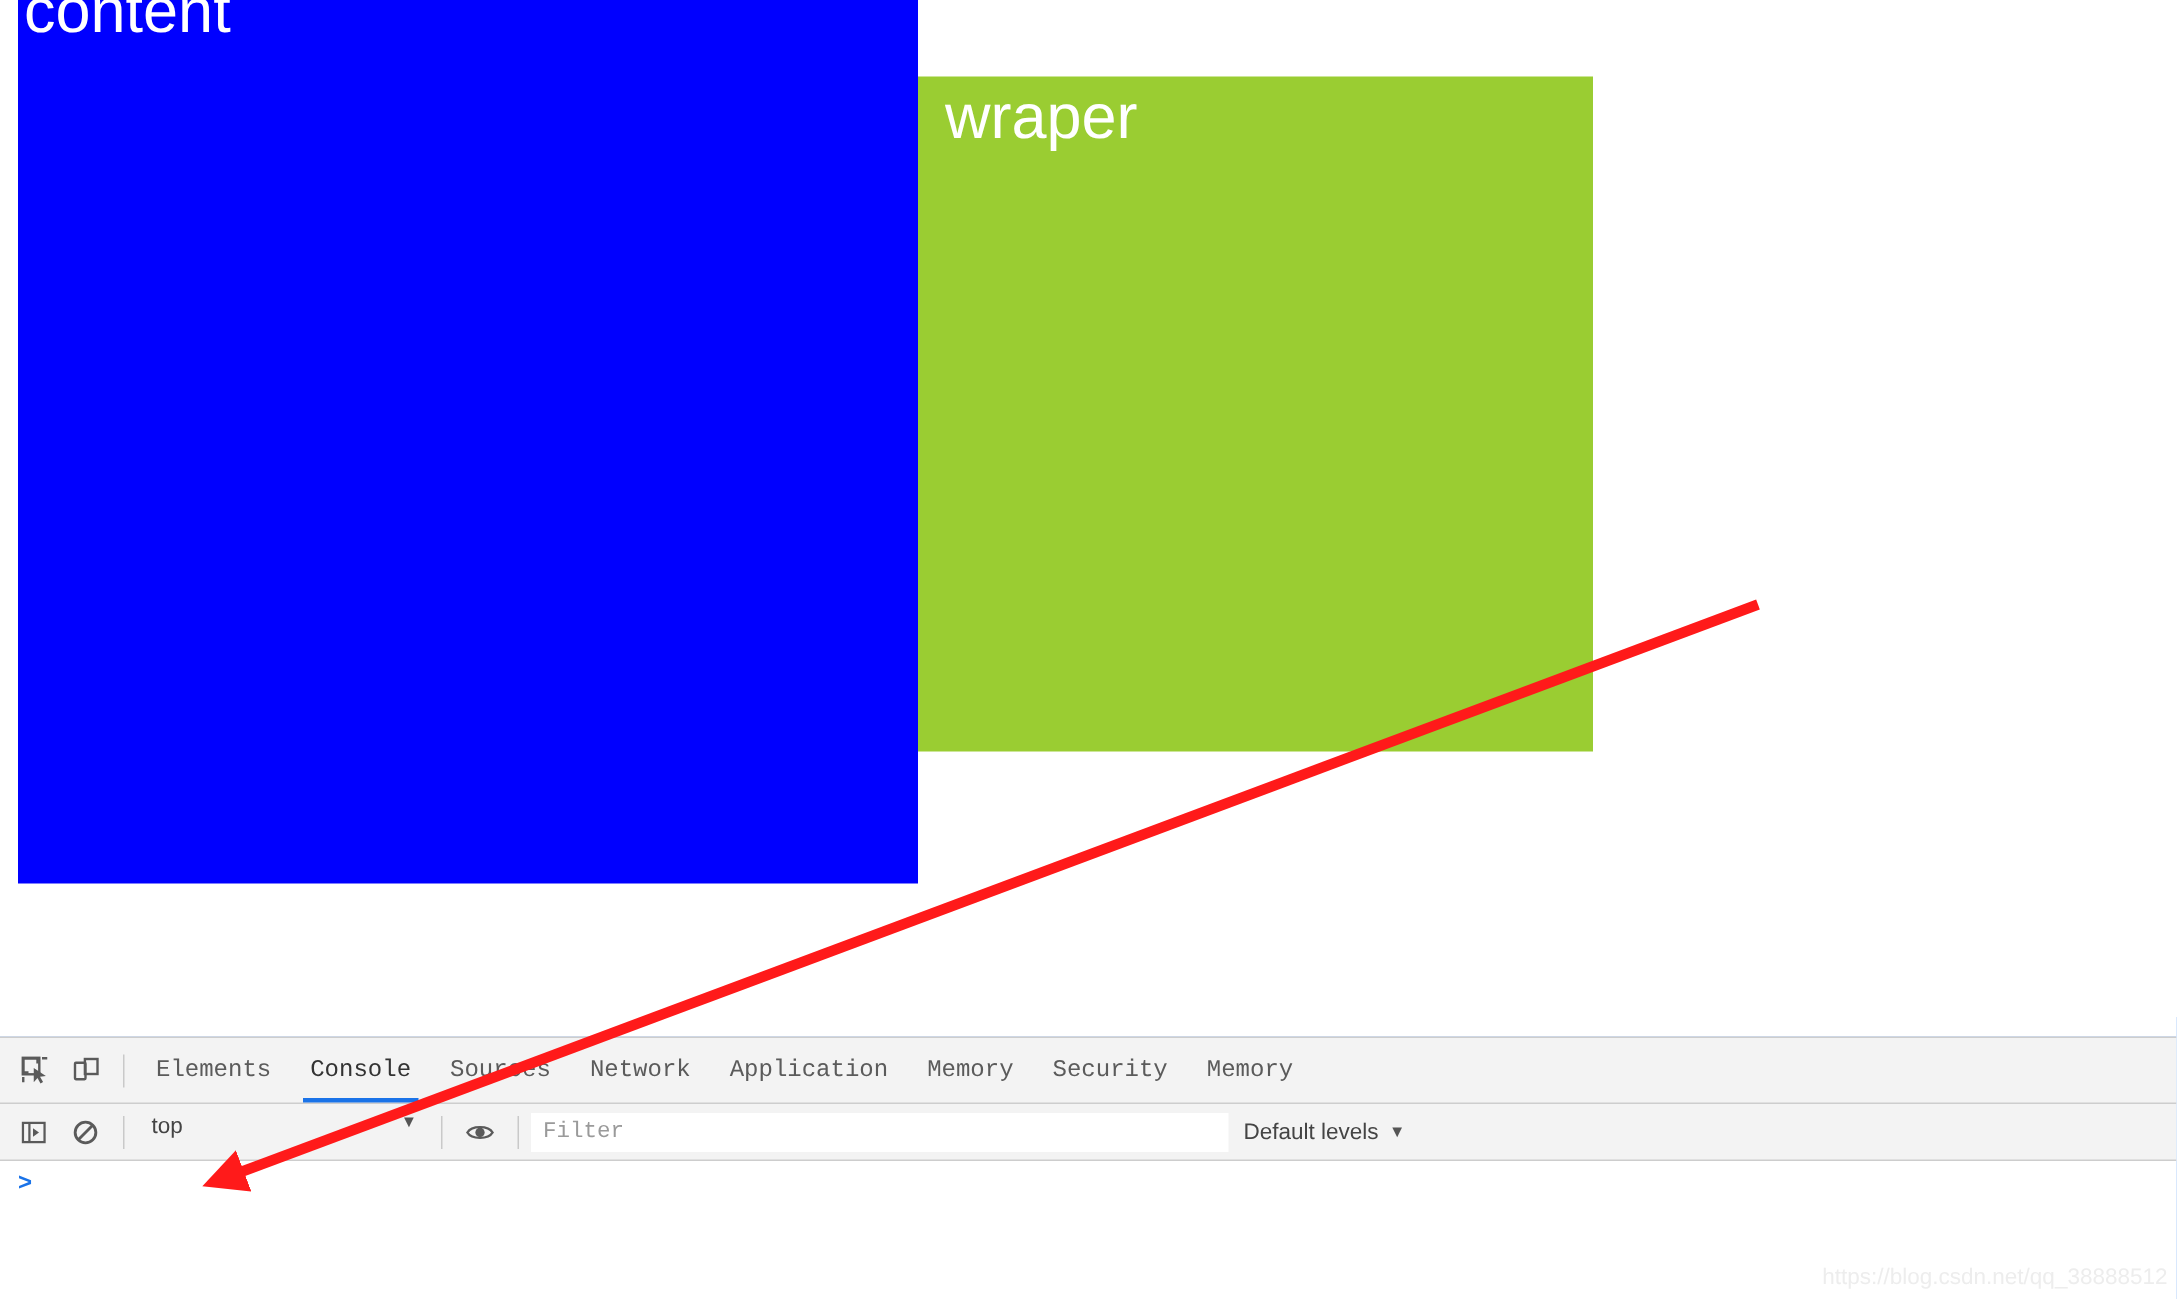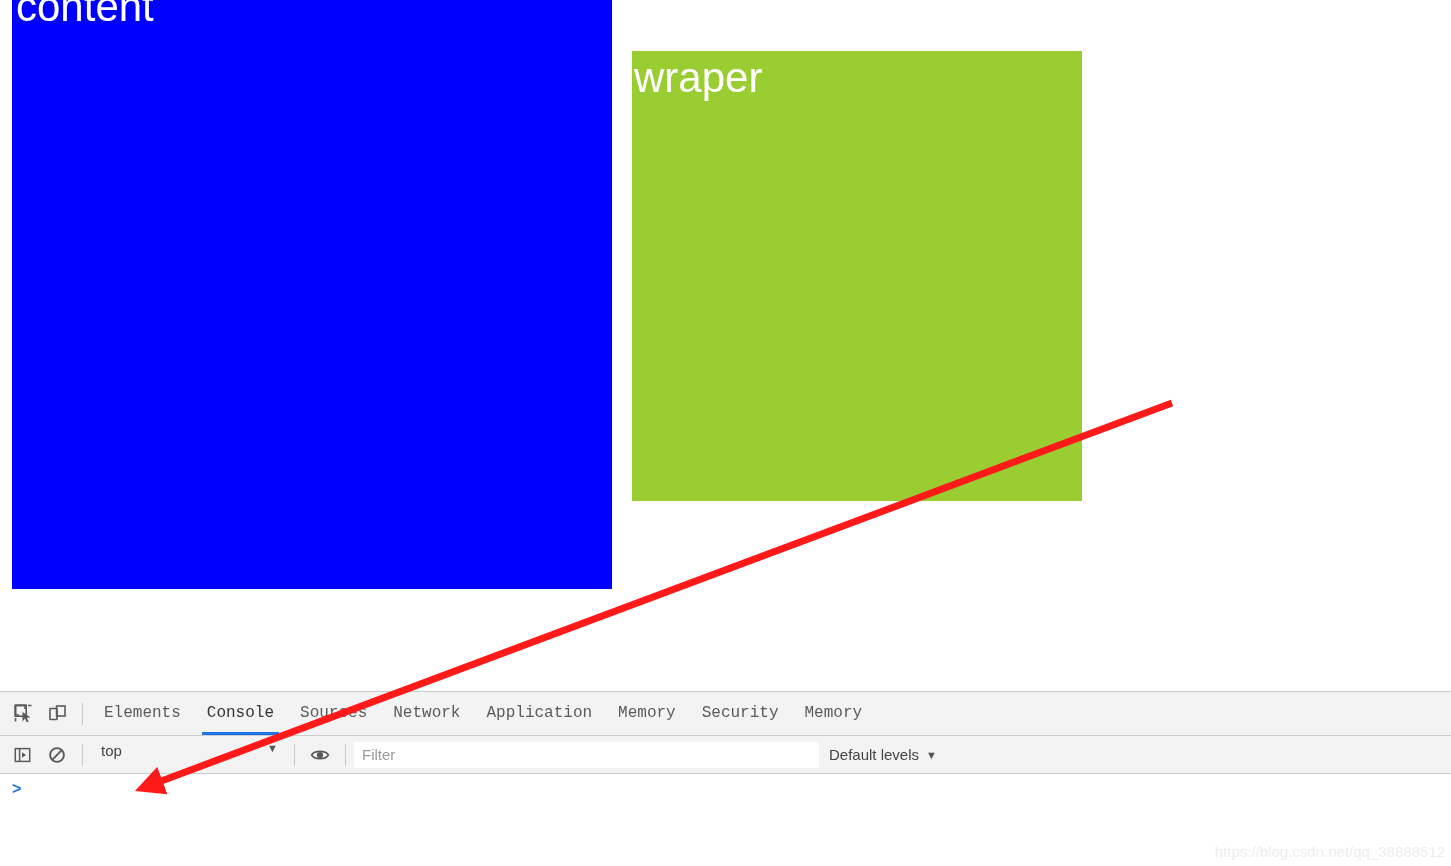--- a/index.html
+++ b/index.html
@@ -40,26 +40,26 @@
     left: 12px;
     top: -18px;
     width: 600px;
     height: 607px;
     background: #0000ff;
     padding-left: 4px;
     padding-top: 4px;
   }
 
   #wraper-box {
-    left: 632px;
+    left: 612px;
     top: 51px;
     width: 450px;
     height: 450px;
     background: #9acd32;
-    padding-left: 2px;
+    padding-left: 18px;
     padding-top: 6px;
   }
 
   #box-box {
     left: 1062px;
     top: 112px;
     width: 300px;
     height: 300px;
     background: #ffc0cb;
     padding-left: 2px;
@@ -164,21 +164,21 @@
 
   #filter-input {
     width: 465px;
     height: 26px;
     border: none;
     outline: none;
     background: #ffffff;
     padding: 0 8px;
     font-size: 15px;
     color: #333;
-    font-family: Liberation Sans, sans-serif;
+    font-family: Liberation Mono, monospace;
   }
   #filter-input::placeholder { color: #9a9a9a; }
 
   #levels-select {
     display: flex;
     align-items: center;
     gap: 7px;
     height: 26px;
     padding: 0 10px;
     font-size: 15px;

